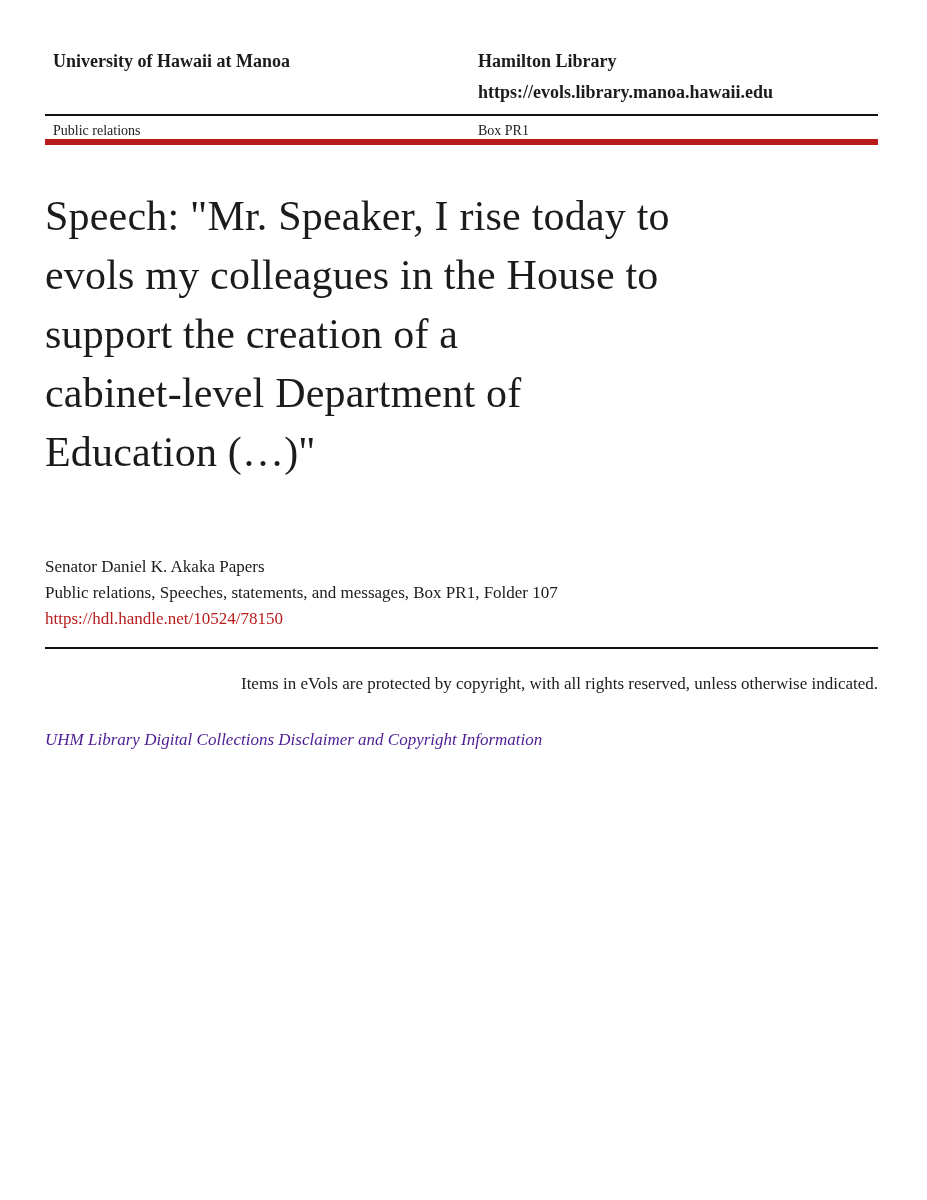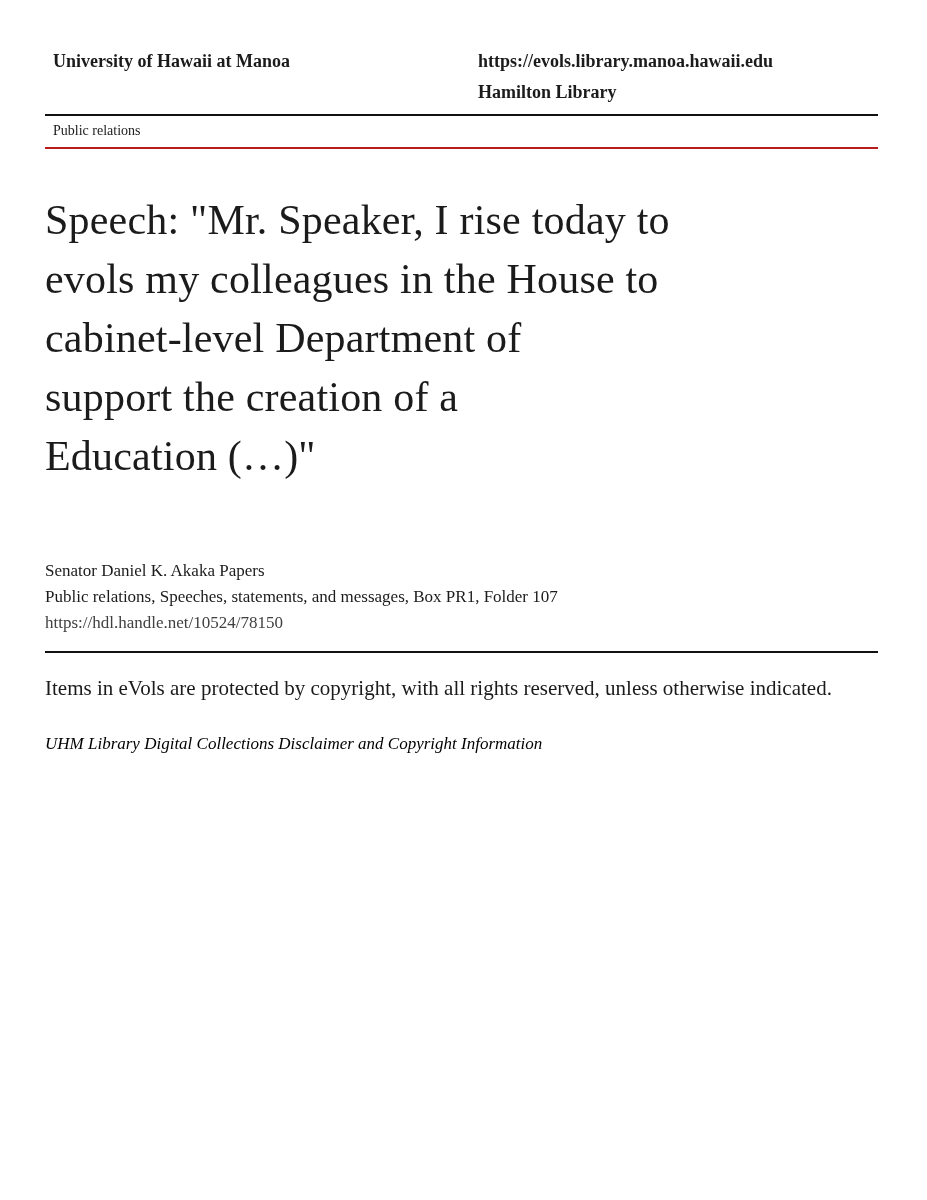--- a/index.html
+++ b/index.html
@@ -30,22 +30,21 @@
   .header-top .cell {
     padding-left: 8px;
     font-weight: bold;
     font-size: 18px;
     line-height: 31px;
   }
   .header-sub {
     display: grid;
     grid-template-columns: 425px 1fr;
     padding-top: 6px;
-    padding-bottom: 8px;
-    border-bottom: 2px solid #b91c1c;
+    border-bottom: 6px solid #b91c1c;
   }
   .header-sub .cell {
     padding-left: 8px;
     font-size: 14px;
     line-height: 17px;
   }
   
   .title {
     margin-top: 42px;
     font-size: 42px;
@@ -53,67 +52,69 @@
     font-weight: normal;
     letter-spacing: 0.2px;
   }
   .title .line { white-space: nowrap; }
   
   .meta {
     margin-top: 72px;
     font-size: 17px;
     line-height: 26px;
   }
-  .meta .handle { color: #404040; text-decoration: none; }
+  .meta .handle { color: #b91c1c; text-decoration: none; }
   
   .footer-divider {
     margin-top: 15px;
     border: none;
     border-top: 2px solid #111111;
   }
   .copyright {
     margin-top: 24px;
-    font-size: 21px;
+    font-size: 17px;
     line-height: 22px;
+    text-align: right;
   }
   .disclaimer {
     margin-top: 34px;
     font-size: 17px;
     line-height: 22px;
     font-style: italic;
-    color: #000000;
+    color: #4c1d95;
     text-decoration: none;
     display: inline-block;
   }
 </style>
 </head>
 <body>
 
 <div class="page">
   <div class="content">
 
     <div class="header-top">
       <div class="cell">
         <div>University of Hawaii at Manoa</div>
       </div>
       <div class="cell">
+        <div>Hamilton Library</div>
         <div>https://evols.library.manoa.hawaii.edu</div>
-        <div>Hamilton Library</div>
       </div>
     </div>
 
     <div class="header-sub">
       <div class="cell">Public relations</div>
+      <div class="cell">Box PR1</div>
     </div>
 
     <h1 class="title">
       <div class="line">Speech: "Mr. Speaker, I rise today to</div>
       <div class="line">evols my colleagues in the House to</div>
+      <div class="line">support the creation of a</div>
       <div class="line">cabinet-level Department of</div>
-      <div class="line">support the creation of a</div>
       <div class="line">Education (…)"</div>
     </h1>
 
     <div class="meta">
       <div>Senator Daniel K. Akaka Papers</div>
       <div>Public relations, Speeches, statements, and messages, Box PR1, Folder 107</div>
       <div><a href="#" class="handle">https://hdl.handle.net/10524/78150</a></div>
     </div>
 
     <hr class="footer-divider">

